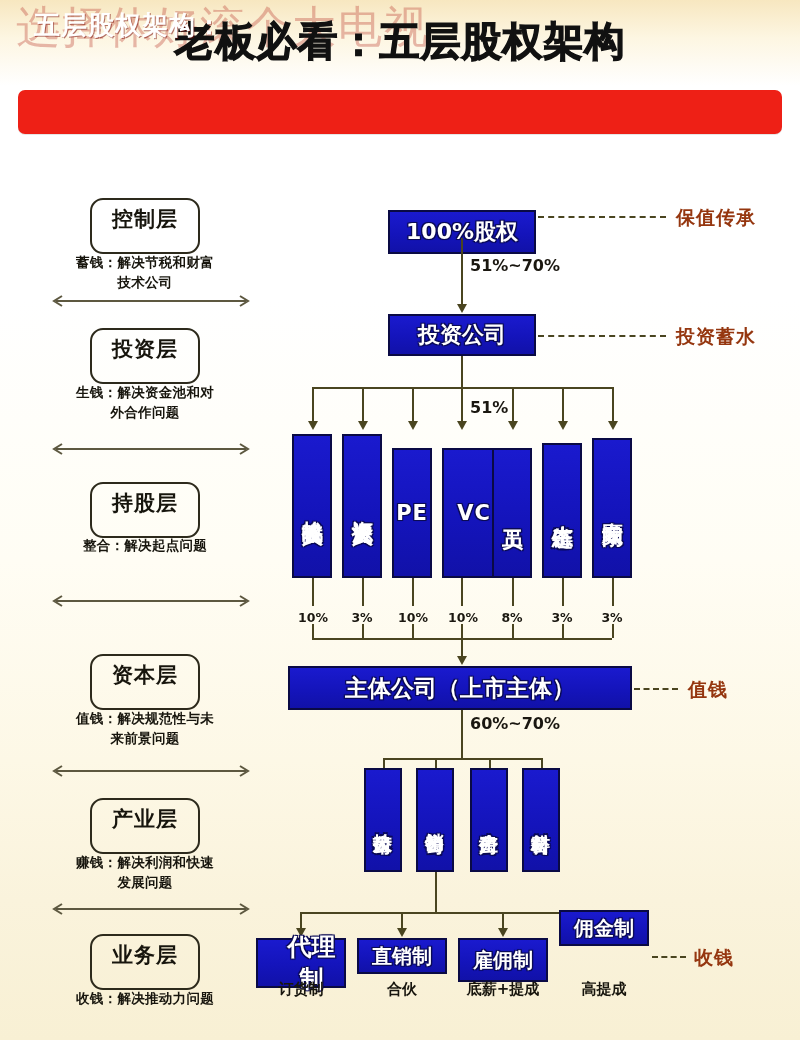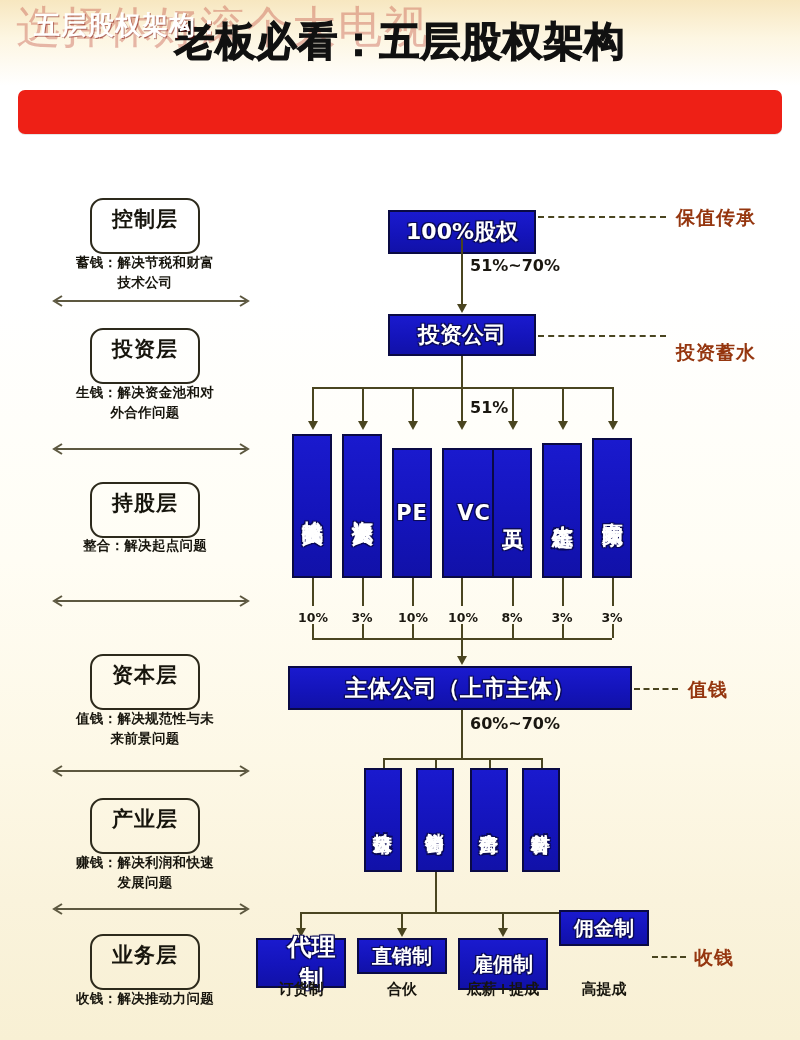--- a/index.html
+++ b/index.html
@@ -234,21 +234,21 @@
   <div class="annot" style="left:676px;top:205px;">保值传承</div>
 
   <div class="vline" style="left:461px;top:238px;height:68px;"></div>
   <div class="arrowdown" style="left:457px;top:304px;"></div>
   <div class="pct" style="left:470px;top:256px;">51%~70%</div>
 
   <div class="bluebox" style="left:388px;top:314px;width:148px;height:42px;font-size:22px;">
     <span>投资公司</span>
   </div>
   <div class="dash" style="left:538px;top:335px;width:128px;"></div>
-  <div class="annot" style="left:676px;top:324px;margin-top:16px;">投资蓄水</div>
+  <div class="annot" style="left:676px;top:324px;">投资蓄水</div>
 
   <div class="vline" style="left:461px;top:356px;height:31px;"></div>
   <div class="pct" style="left:470px;top:354px;margin-top:44px;">51%</div>
 
   <div class="hline" style="left:312px;top:387px;width:300px;"></div>
 
   <div class="vline" style="left:312px;top:387px;height:36px;"></div>
   <div class="arrowdown" style="left:308px;top:421px;"></div>
   <div class="vline" style="left:362px;top:387px;height:36px;"></div>
   <div class="arrowdown" style="left:358px;top:421px;"></div>
@@ -359,21 +359,21 @@
   <div class="bluebox" style="left:256px;top:938px;width:90px;height:50px;font-size:24px;padding-left:21px;">
     <span>代理制</span>
   </div>
   <div class="sublabel" style="left:256px;top:980px;width:90px;">订货制</div>
 
   <div class="bluebox" style="left:357px;top:938px;width:90px;height:36px;font-size:20px;">
     <span>直销制</span>
   </div>
   <div class="sublabel" style="left:357px;top:980px;width:90px;">合伙</div>
 
-  <div class="bluebox" style="left:458px;top:938px;width:90px;height:52px;font-size:20px;">
+  <div class="bluebox" style="left:458px;top:938px;width:90px;height:44px;font-size:20px;">
     <span>雇佣制</span>
   </div>
   <div class="sublabel" style="left:450px;top:980px;width:106px;">底薪+提成</div>
 
   <div class="bluebox" style="left:559px;top:910px;width:90px;height:36px;font-size:20px;">
     <span>佣金制</span>
   </div>
   <div class="sublabel" style="left:559px;top:980px;width:90px;">高提成</div>
 
   <div class="dash" style="left:652px;top:956px;width:34px;"></div>

